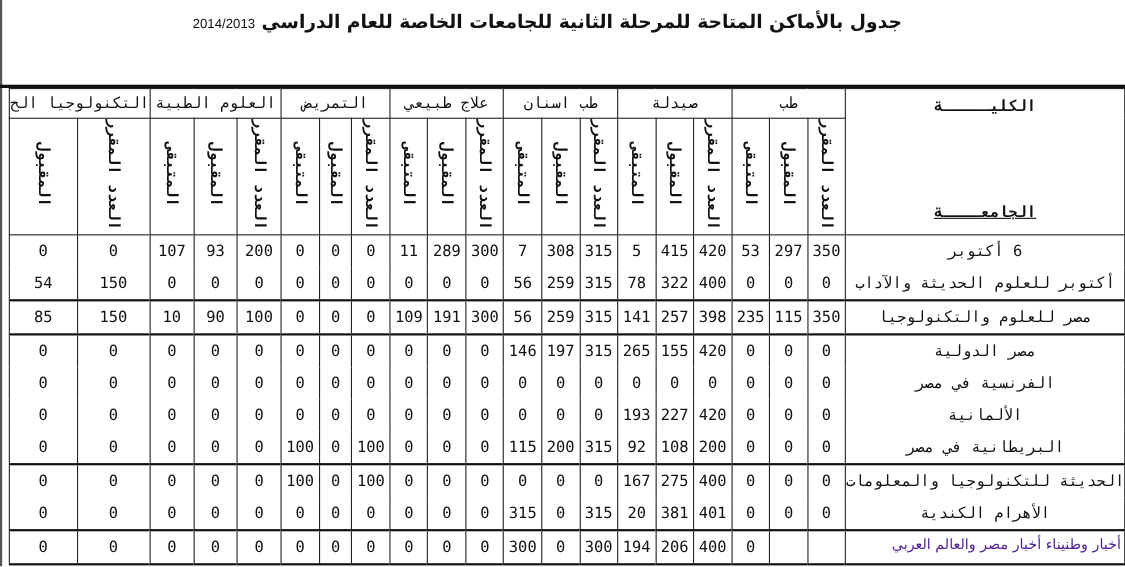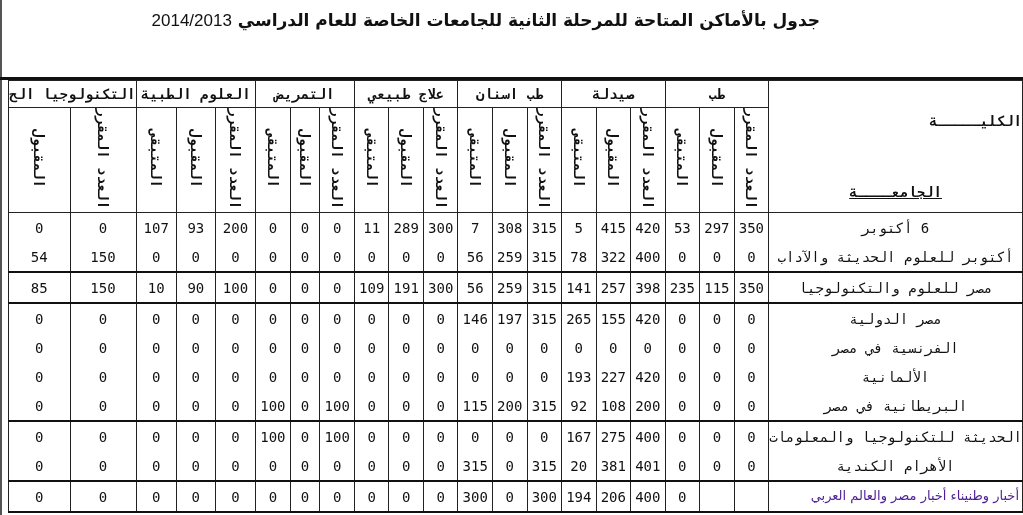--- a/index.html
+++ b/index.html
@@ -9,44 +9,44 @@
   }
   .frame {
     position:absolute; left:0; top:0; width:1023px; height:515px;
     border-left:2px solid #555; box-sizing:border-box;
   }
   .title {
     position:absolute; top:10px; left:180px; width:640px; text-align:center;
     font-family:"DejaVu Sans", sans-serif; font-weight:bold; font-size:17px;
     color:#111; direction:rtl; white-space:nowrap;
   }
-  .title .yr { font-weight:normal; font-family:"Liberation Sans", sans-serif; font-size:17px; }
+  .title .yr { font-weight:normal; font-family:"Liberation Sans", sans-serif; font-size:12px; }
   .topline { position:absolute; left:0; top:77px; width:1023px; height:3px; background:#111; }
   table.grid {
     position:absolute; left:8px; top:80px; border-collapse:collapse;
     direction:rtl; table-layout:fixed;
   }
   table.grid td, table.grid th {
     border:1px solid #222; padding:0; text-align:center; vertical-align:middle;
     font-family:"DejaVu Sans Mono", monospace; font-size:14px; color:#111;
     overflow:hidden; white-space:nowrap;
   }
   th.faculty {
-    height:26px; font-family:"DejaVu Sans", sans-serif; font-weight:bold; font-size:11px;
+    height:26px; font-family:"DejaVu Sans", sans-serif; font-weight:normal; font-size:11px;
     border-bottom:2px solid #111;
   }
   th.sub {
     height:86px; font-family:"DejaVu Sans", sans-serif; font-weight:bold; font-size:10px;
   }
   th.sub span { display:inline-block; writing-mode:vertical-rl; }
   th.corner {
     width:158px; font-family:"DejaVu Sans", sans-serif; font-weight:bold; font-size:11px;
     position:relative; border-left:2px solid #111;
   }
-  th.corner .c1 { position:absolute; top:8px; left:0; right:0; text-align:right;margin-top:24px; }
+  th.corner .c1 { position:absolute; top:8px; left:0; right:0; text-align:center; }
   th.corner .c2 { position:absolute; bottom:12px; left:0; right:0; text-align:center;text-decoration:underline; }
   td.uni {
     width:158px; font-family:"DejaVu Sans", sans-serif; font-weight:normal; font-size:10px;
     text-align:center; border-left:2px solid #111;
   }
   tr.r td { height:29px; border-top:none; border-bottom:none; }
   tr.gend td { border-bottom:2px solid #111; }
   td.gl { border-left:2px solid #111; }
   .overlay {
     position:absolute; left:707px; top:488px; width:316px; height:22px;

